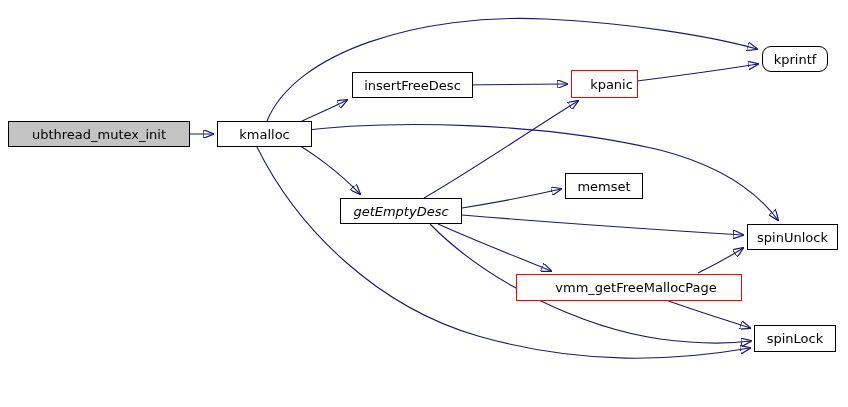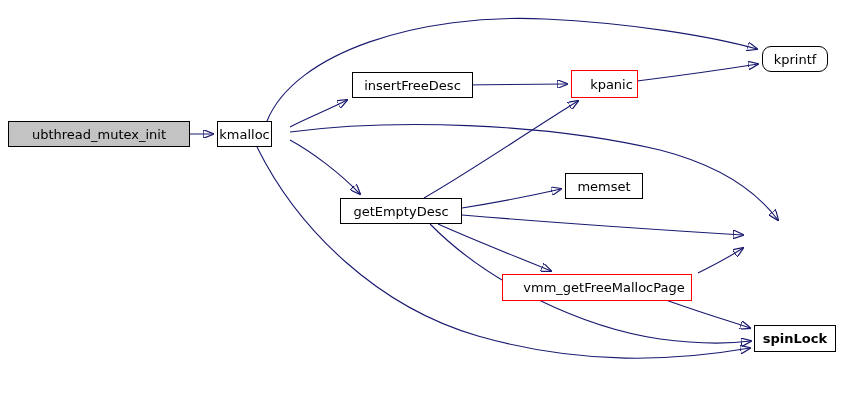--- a/index.html
+++ b/index.html
@@ -62,30 +62,31 @@
     <path d="M462,208 C494,203 530,196 561,189" marker-end="url(#arrow)"></path>
     <path d="M438,224 C476,241 517,257 551,271" marker-end="url(#arrow)"></path>
     <path d="M462,215 C558,223 662,230 743,235" marker-end="url(#arrow)"></path>
     <path d="M430,224 C490,285 585,328 660,339 C697,344 728,344 751,341" marker-end="url(#arrow)"></path>
     <path d="M698,273 C714,265 731,256 743,248" marker-end="url(#arrow)"></path>
     <path d="M666,300 C696,311 726,320 750,328" marker-end="url(#arrow)"></path>
   </svg>
 
   <div class="node root" style="left:8px; top:121px; width:182px; height:26px;">ubthread_mutex_init</div>
 
-  <div class="node" style="left:217px; top:121px; width:55px; height:26px;">kmalloc</div>
+  <div class="node" style="left:217px; top:121px; width:95px; height:26px;">kmalloc</div>
 
   <div class="node" style="left:332px; top:72px; width:121px; height:26px;margin-left:20px;">insertFreeDesc</div>
 
   <div class="node highlight" style="left:571px; top:70px; width:67px; height:28px;">kpanic</div>
 
   <div class="node" style="left:762px; top:46px; width:66px; height:26px;border-radius:9px;">kprintf</div>
 
-  <div class="node" style="left:340px; top:198px; width:122px; height:26px;">getEmptyDesc</div>
+  <div class="node" style="left:340px; top:198px; width:122px; height:26px;font-style:italic;">getEmptyDesc</div>
 
   <div class="node" style="left:565px; top:173px; width:78px; height:26px;">memset</div>
 
-  <div class="node highlight" style="left:502px; top:274px; width:190px; height:27px;">vmm_getFreeMallocPage</div>
+  <div class="node highlight" style="left:516px; top:274px; width:226px; height:27px;">vmm_getFreeMallocPage</div>
 
+  <div class="node" style="left:747px; top:224px; width:91px; height:26px;">spinUnlock</div>
 
-  <div class="node" style="left:754px; top:325px; width:82px; height:27px;font-weight:bold;">spinLock</div>
+  <div class="node" style="left:754px; top:325px; width:82px; height:27px;">spinLock</div>
 
 </div>
 
 </body></html>

